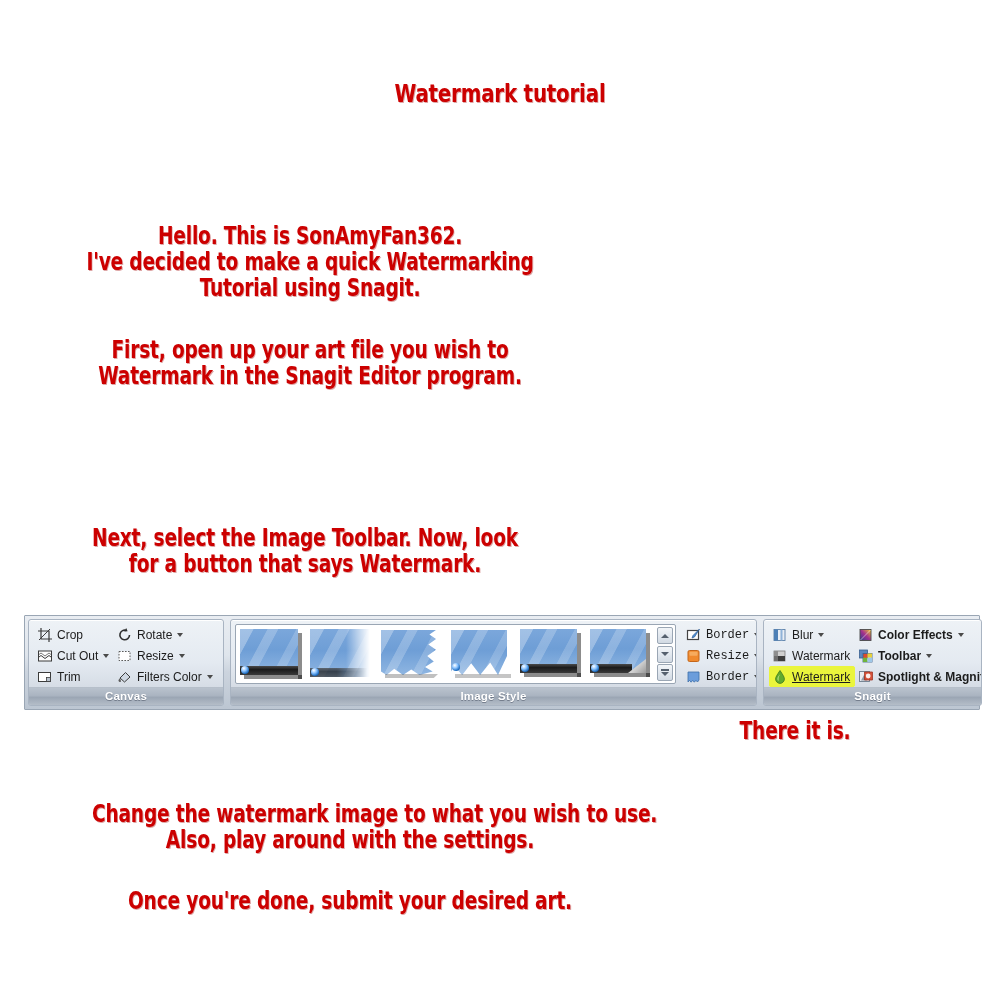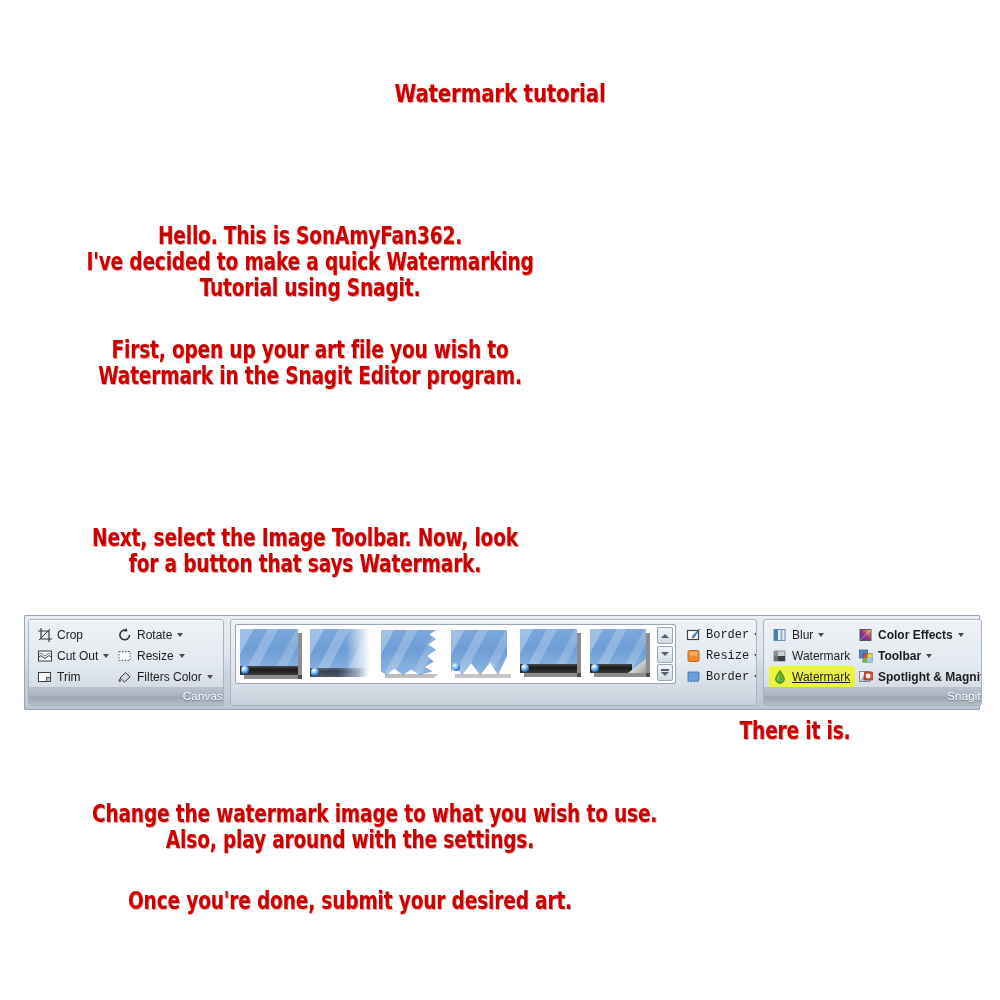--- a/index.html
+++ b/index.html
@@ -92,28 +92,29 @@
   .group-body {
     flex: 1;
     display: flex;
     padding: 4px 5px 0 5px;
     box-sizing: border-box;
     overflow: hidden;
   }
   .group-label {
     height: 17px;
     line-height: 17px;
-    text-align: right;
+    text-align: center;
     font-size: 11.5px;
     color: #ffffff;
     background: linear-gradient(to bottom, #b9c2cd 0%, #aab4c1 45%, #9ba6b4 55%, #b4bdc8 100%);
     border-top: 1px solid #b6bfca;
     border-radius: 0 0 2px 2px;
     text-shadow: 0 1px 0 rgba(90,100,115,0.65);
     letter-spacing: 0.2px;
+    font-weight: bold;
   }
 
   
   .col { display: flex; flex-direction: column; justify-content: flex-start; }
   .cmd {
     display: flex;
     align-items: center;
     height: 21px;
     padding: 0 4px 0 2px;
     font-size: 12px;
@@ -413,20 +414,21 @@
             <svg viewBox="0 0 16 16">
                 <path d="M2 3 h11 v8 l-1.5 2 l-1.6-1.6 l-1.6 1.8 l-1.6-1.8 l-1.6 1.8 l-1.6-1.8 L2 13 Z" fill="#6b9ddb" stroke="#3e6fa8" stroke-width="0.8"></path>
               </svg>
           </span>
           <span class="lbl">Border</span>
           <span class="caret"></span>
         </div>
       </div>
 
     </div>
+    <div class="group-label">Image Style</div>
   </div>
 
   <div class="ribbon-group" id="group-modify" style="width:219px;margin-right:0;">
     <div class="group-body">
 
       <div class="col" style="width:86px;">
         <div class="cmd">
           <span class="ico">
             <svg viewBox="0 0 16 16">
                 <rect x="2" y="2.5" width="11" height="11" fill="#e9eef5" stroke="#5b7fa8" stroke-width="0.9"></rect>

